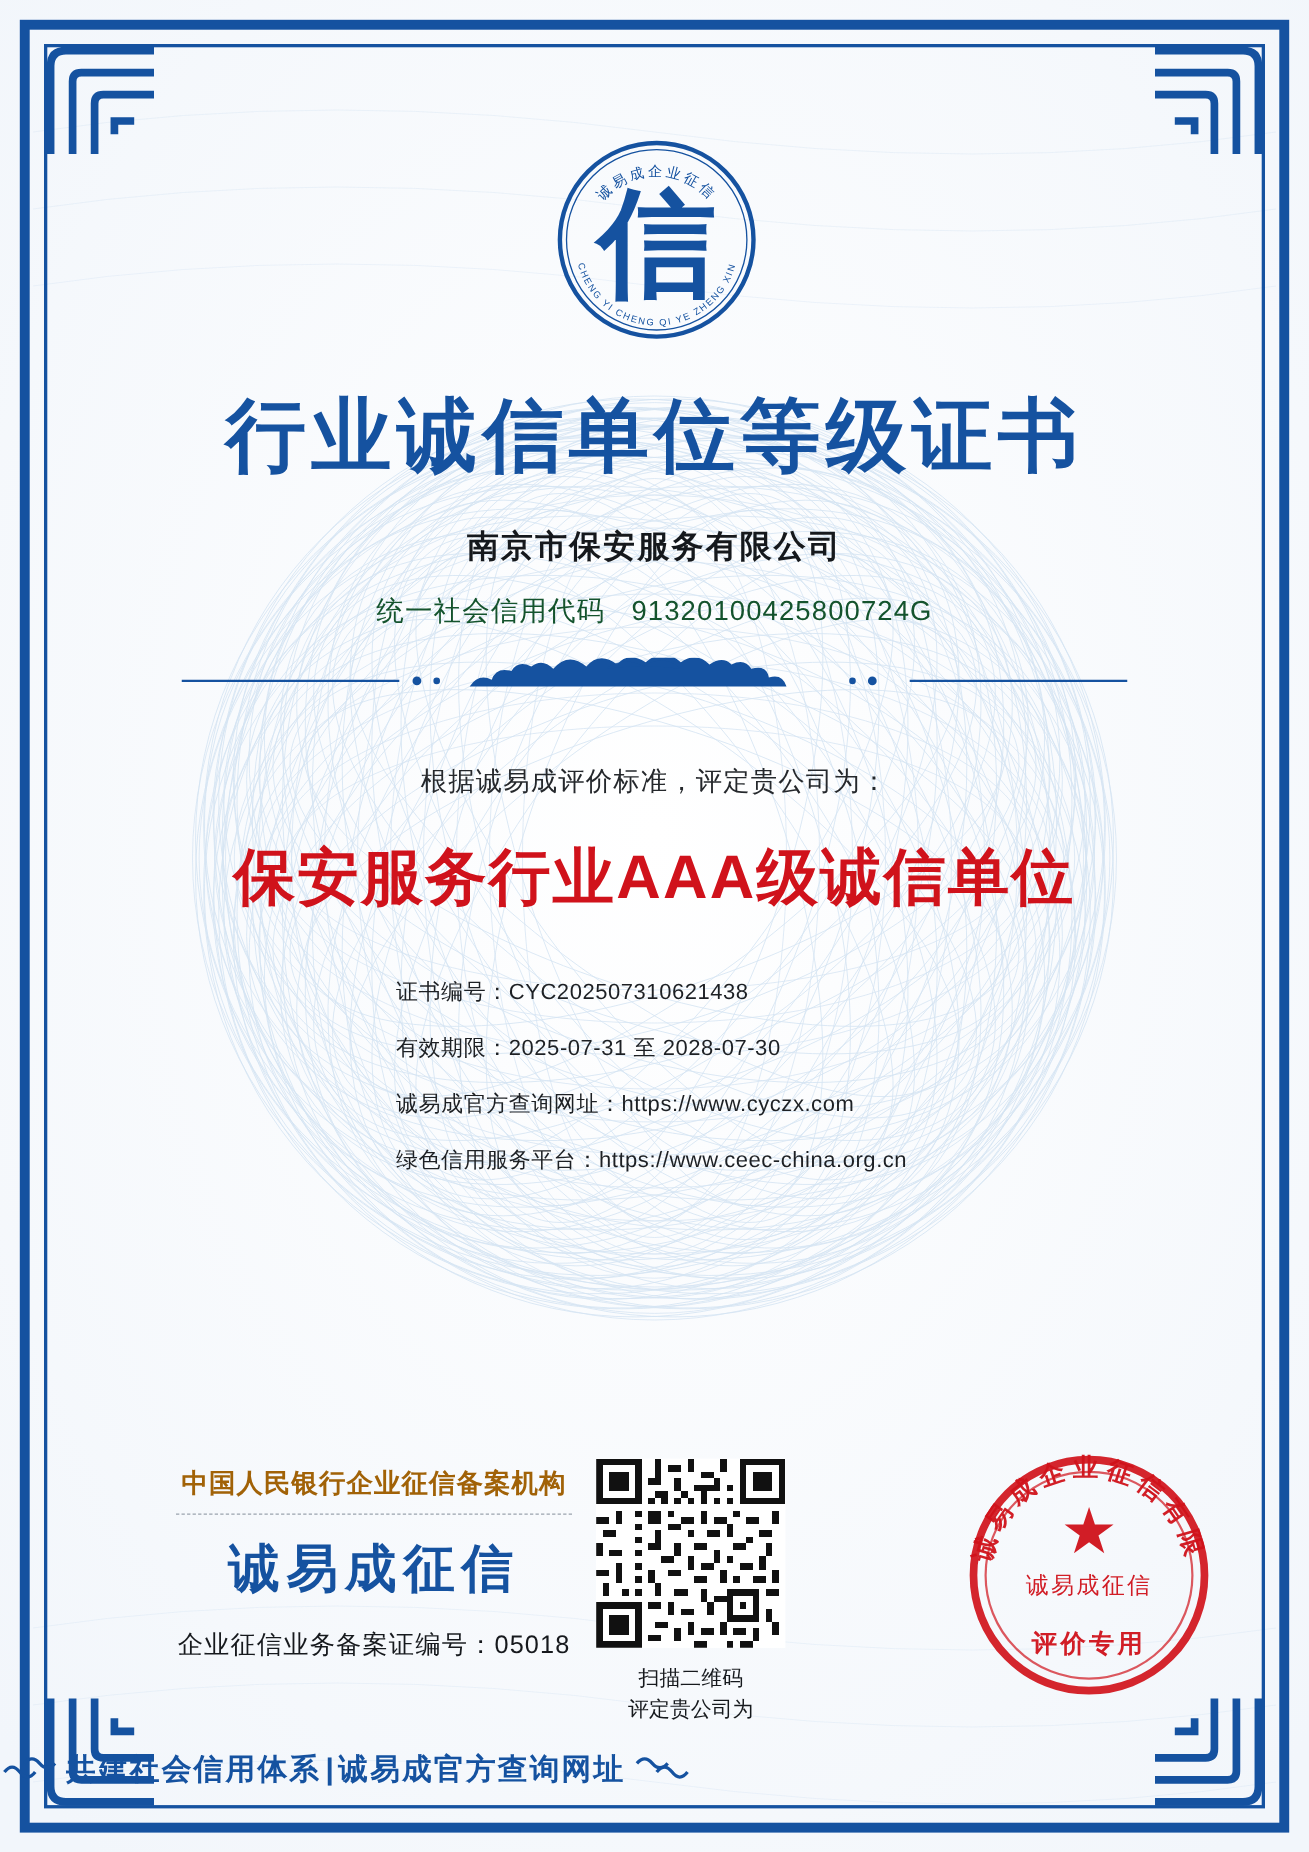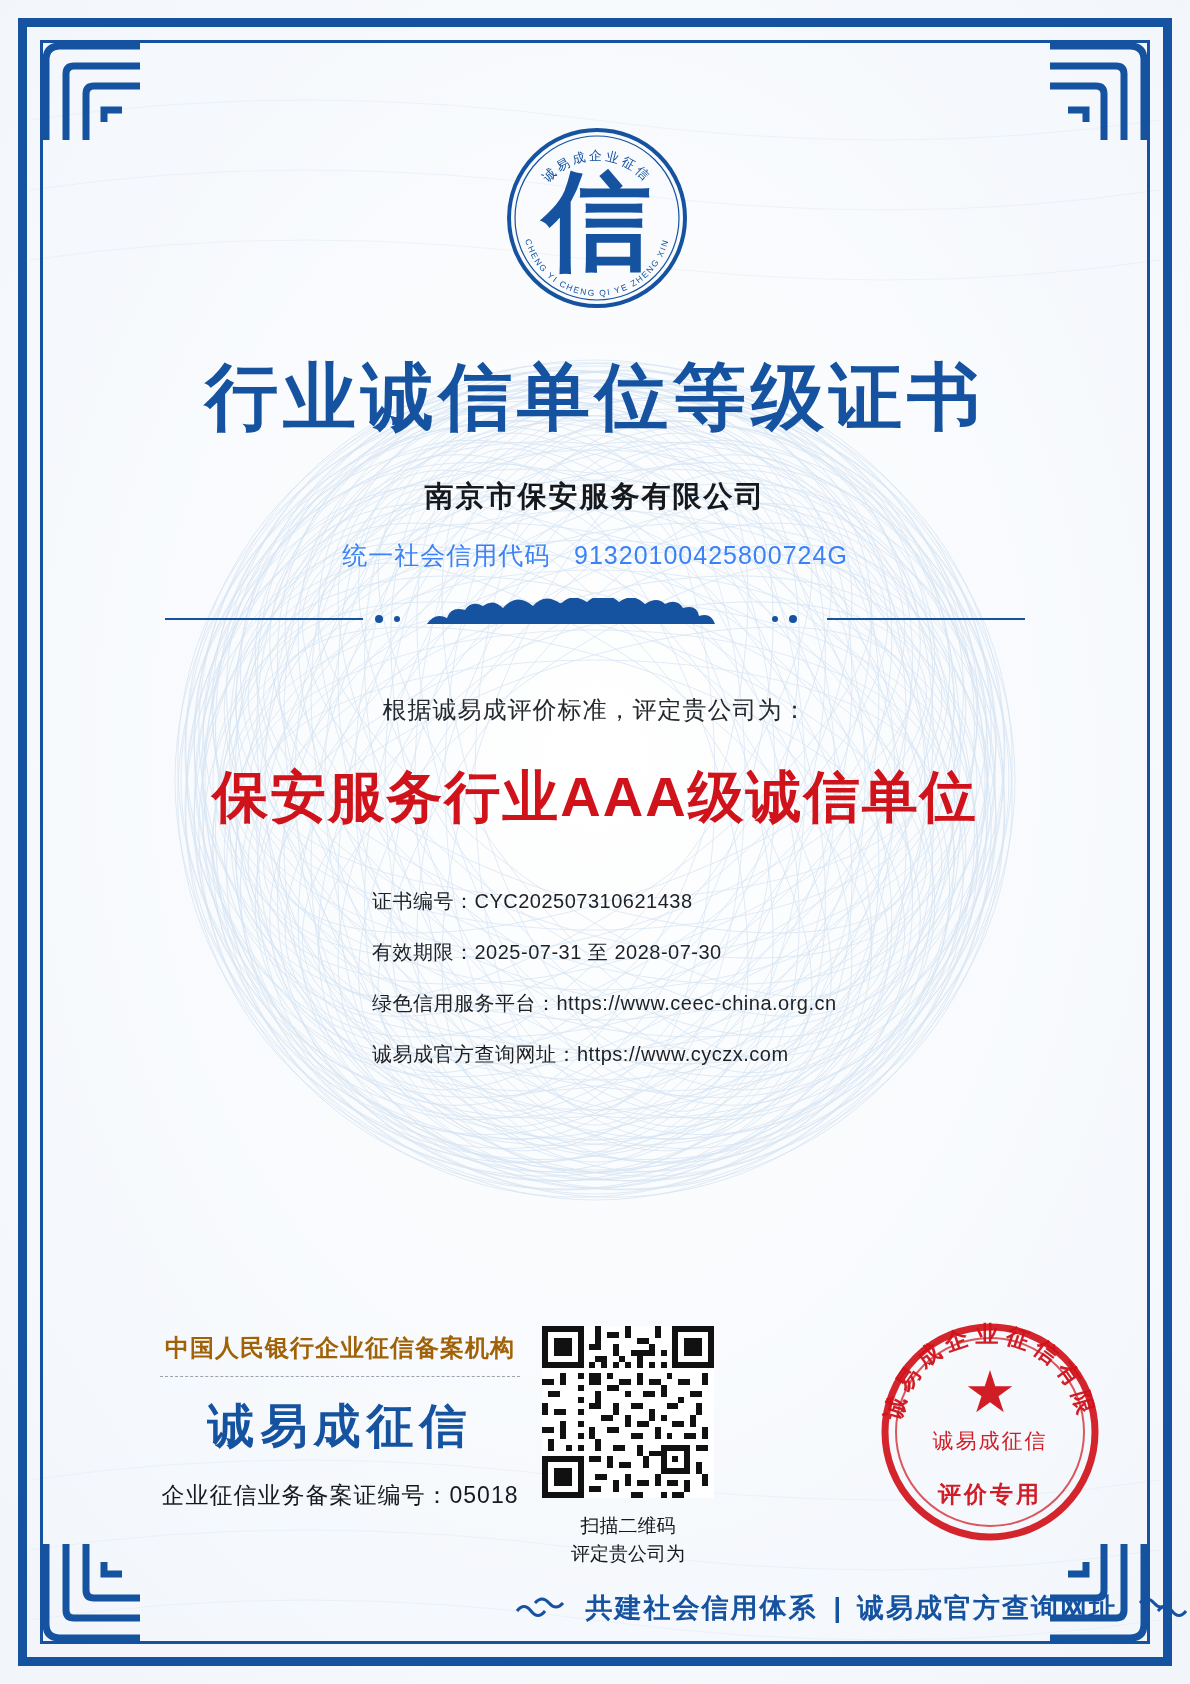--- a/index.html
+++ b/index.html
@@ -81,21 +81,21 @@
     margin-top: 44px;
     font-size: 29px;
     font-weight: bold;
     color: #15181c;
     letter-spacing: 2px;
   }
 
   .credit-code {
     margin-top: 22px;
     font-size: 25px;
-    color: #3b82f6;
+    color: #14532d;
     letter-spacing: 1px;
   }
 
   
   .divider {
     margin-top: 26px;
     width: 860px;
     height: 42px;
   }
 
@@ -122,21 +122,20 @@
     flex-direction: column;
     align-items: flex-start;
     padding-left: 300px;
     box-sizing: border-box;
   }
   .meta-row {
     font-size: 20px;
     color: #1d2024;
     margin-bottom: 24px;
     letter-spacing: 0.5px;
-    margin-left: 12px;
   }
   .meta-row .lbl { color: #1d2024; }
   .meta-row .val { color: #1d2024; }
 
   
   .bottom {
     position: absolute;
     left: 60px;
     right: 60px;
     bottom: 128px;
@@ -203,22 +202,22 @@
     height: 232px;
   }
 
   
   .footer {
     position: absolute;
     left: 0; right: 0;
     bottom: 58px;
     display: flex;
     align-items: center;
-    justify-content: flex-end;
-    gap: 12px;
+    justify-content: flex-start;
+    gap: 0;
   }
   .footer-text {
     font-size: 27px;
     font-weight: bold;
     color: #1552a0;
     letter-spacing: 2px;
   }
   .footer-sep {
     color: #1552a0;
     font-size: 27px;
@@ -363,24 +362,24 @@
     <div class="grade">保安服务行业AAA级诚信单位</div>
 
     <div class="meta">
       <div class="meta-row">
         <span class="lbl">证书编号：</span><span class="val">CYC202507310621438</span>
       </div>
       <div class="meta-row">
         <span class="lbl">有效期限：</span><span class="val">2025-07-31 至 2028-07-30</span>
       </div>
       <div class="meta-row">
-        <span class="lbl">绿色信用服务平台：</span><span class="val">https://www.ceec-china.org.cn</span>
+        <span class="lbl">诚易成官方查询网址：</span><span class="val">https://www.cyczx.com</span>
       </div>
       <div class="meta-row">
-        <span class="lbl">诚易成官方查询网址：</span><span class="val">https://www.cyczx.com</span>
+        <span class="lbl">绿色信用服务平台：</span><span class="val">https://www.ceec-china.org.cn</span>
       </div>
     </div>
 
   </div>
 
   <div class="bottom">
 
     <div class="issuer">
       <div class="issuer-top">中国人民银行企业征信备案机构</div>
       <div class="issuer-rule"></div>

